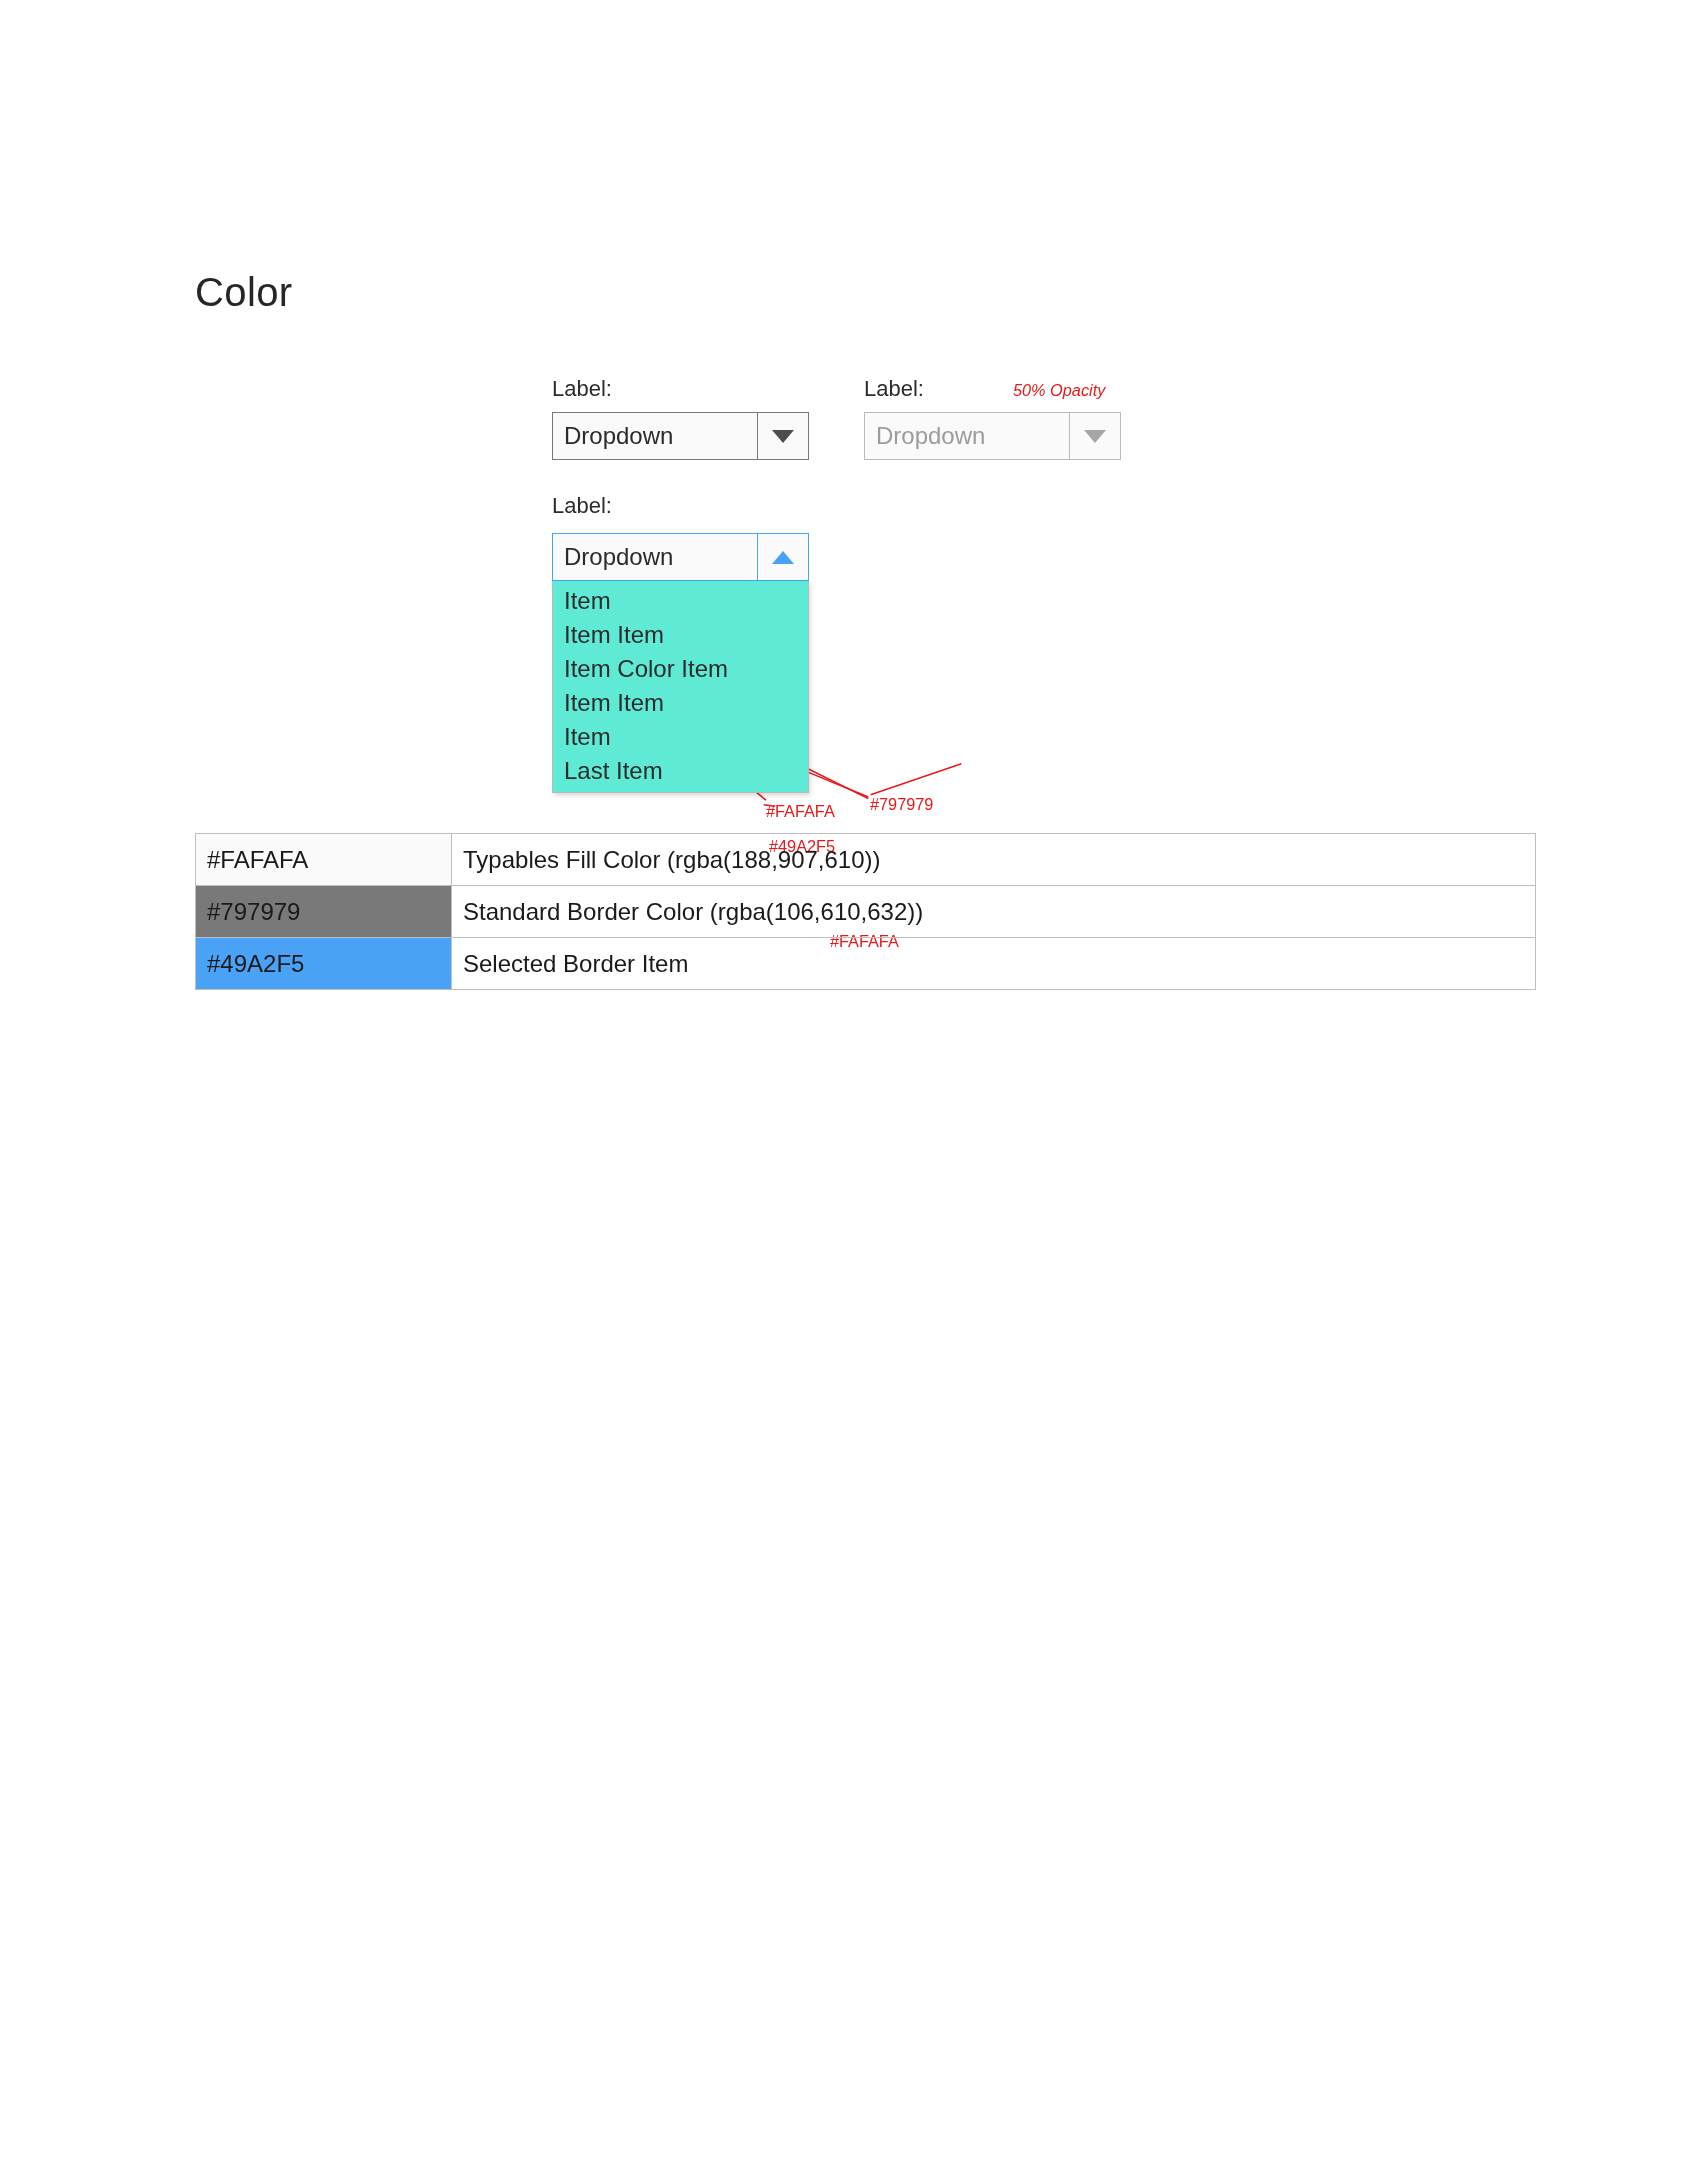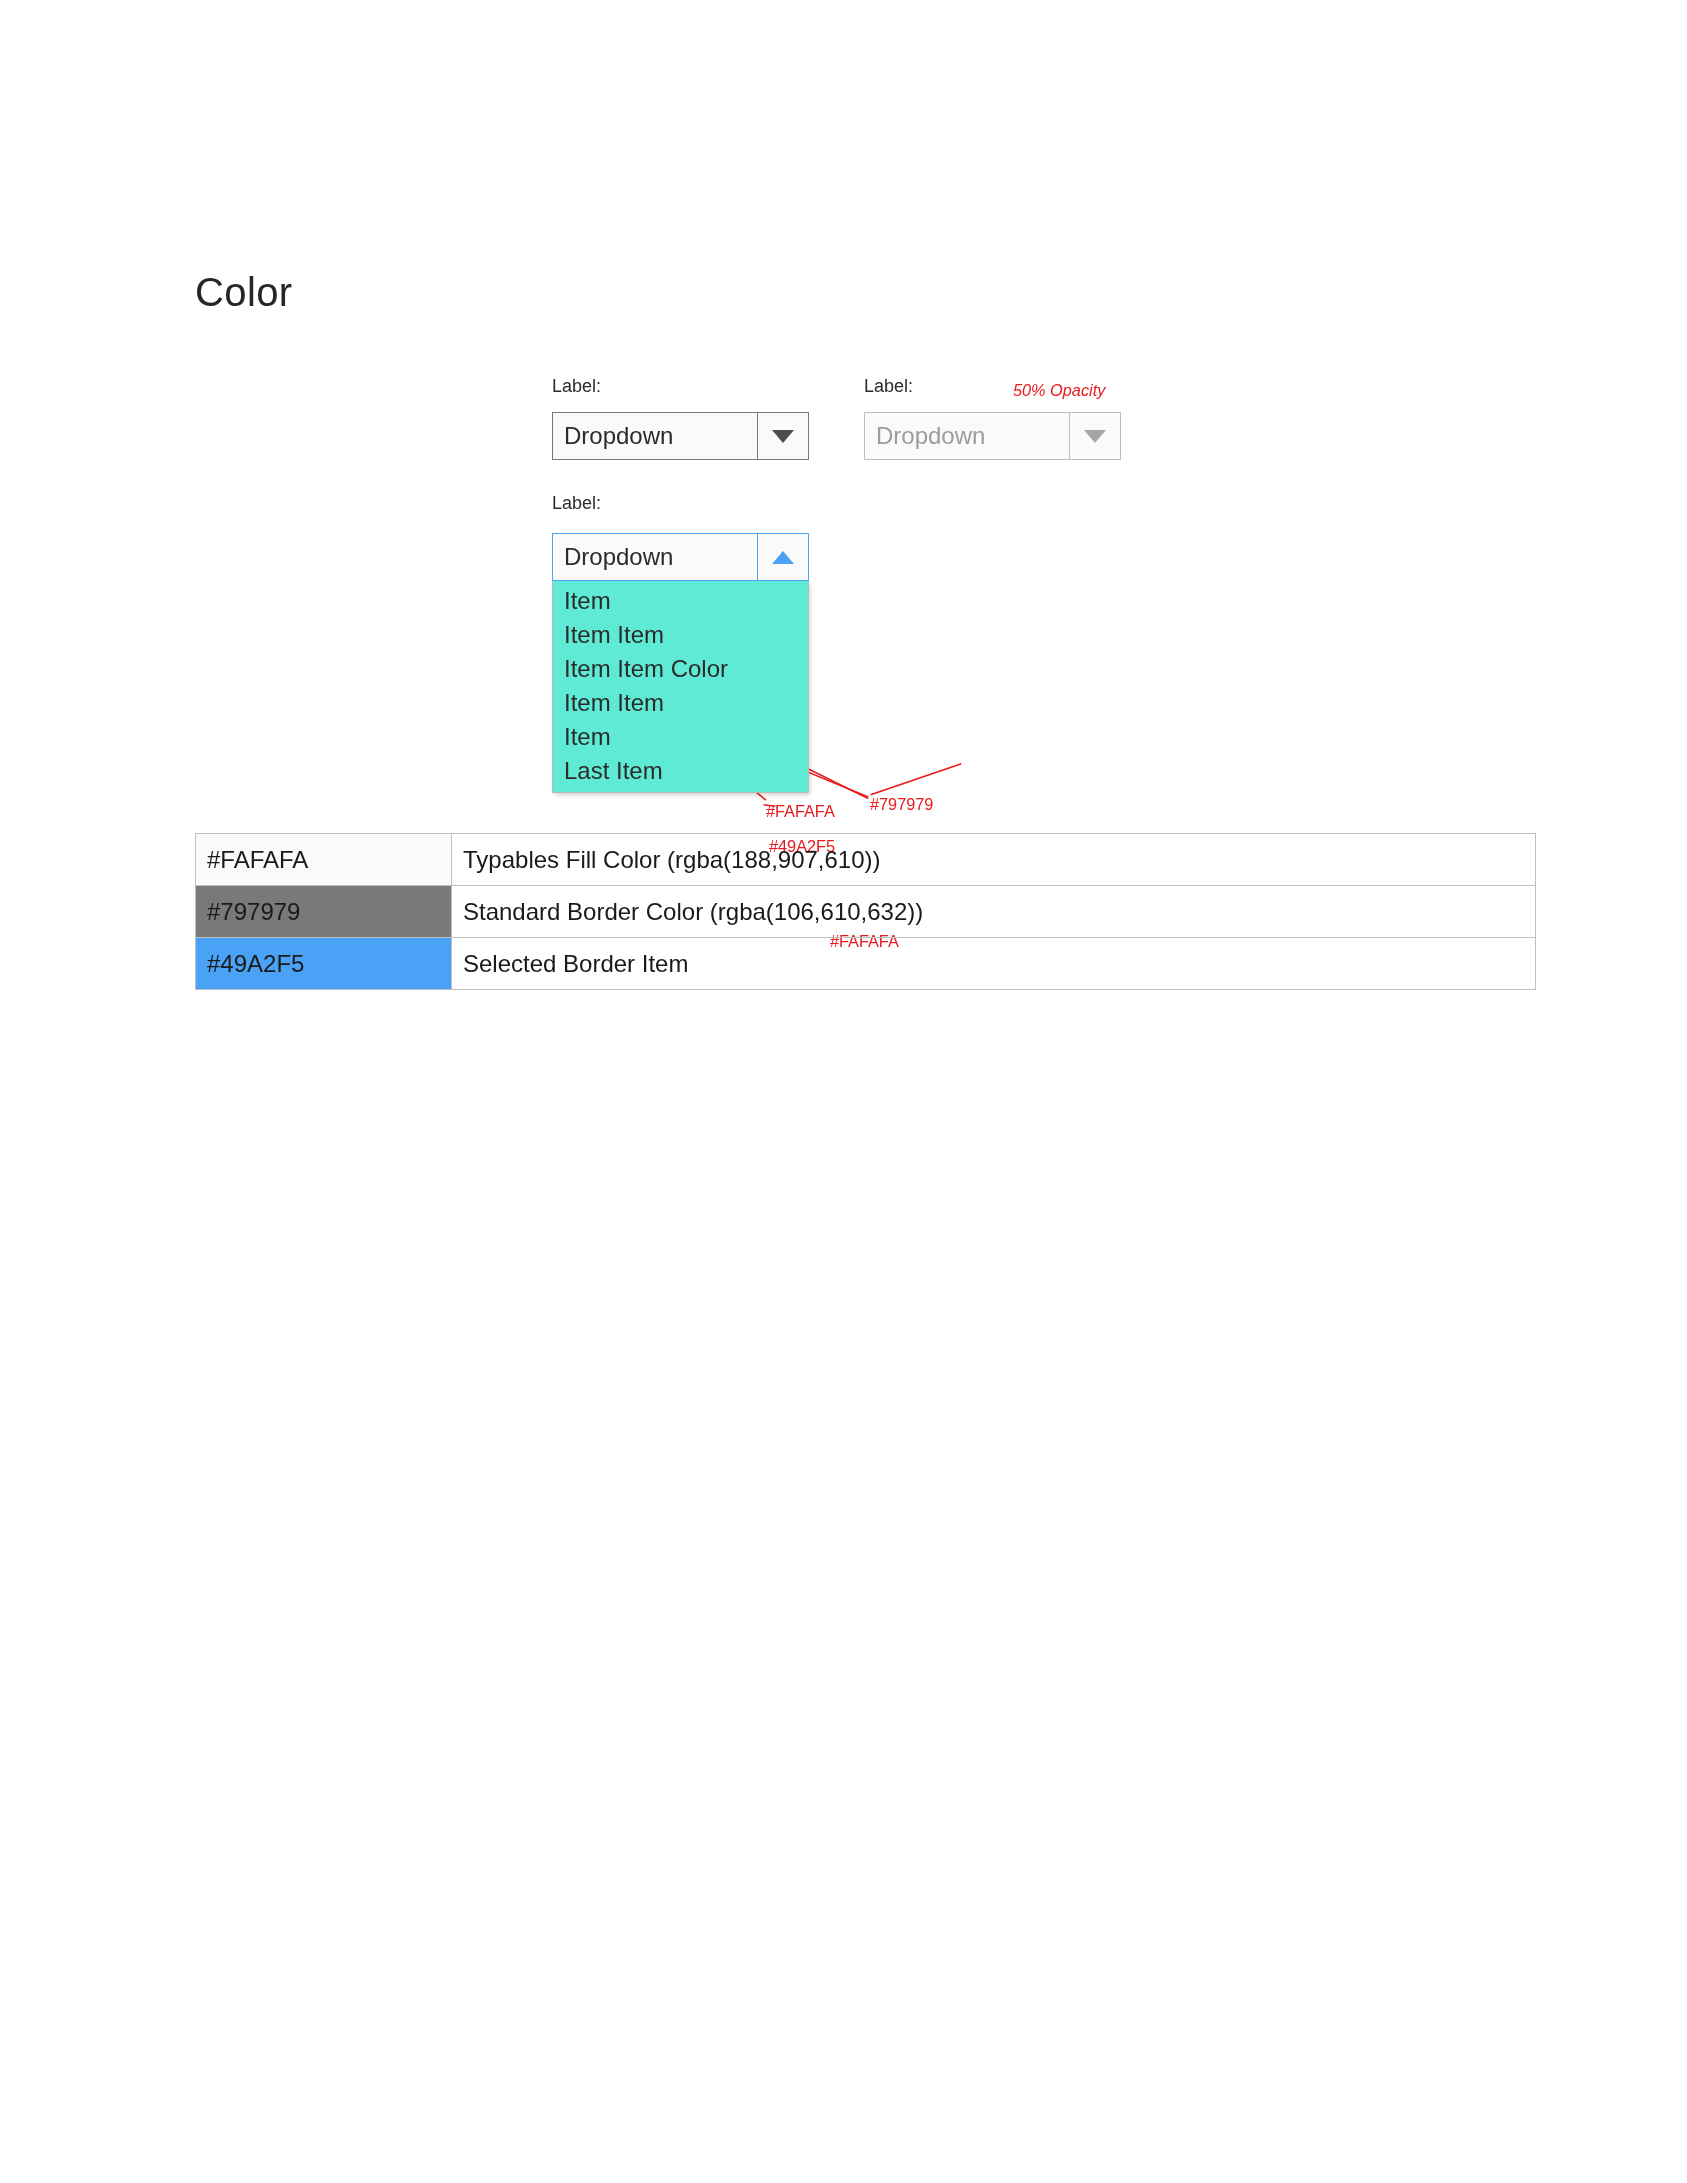--- a/index.html
+++ b/index.html
@@ -38,21 +38,21 @@
   .diagram {
     position: absolute;
     left: 0;
     top: 341px;
     width: 1687px;
     height: 481px;
   }
 
   .label {
     position: absolute;
-    font-size: 18px;
+    font-size: 22px;
     color: #2b2b2b;
   }
 
   
   .dd {
     position: absolute;
     box-sizing: border-box;
     display: flex;
     align-items: stretch;
     background: #fafafa;
@@ -206,21 +206,21 @@
     <div class="label" style="left:552px; top:152px;">Label:</div>
     <div class="dd selected" style="left:552px; top:192px; width:257px;">
       <div class="dd-text">Dropdown</div>
       <div class="dd-btn">
         <span class="arrow-up"></span>
       </div>
     </div>
     <div class="dd-list" style="left:552px; top:240px; width:257px;">
       <div class="dd-item">Item</div>
       <div class="dd-item">Item Item</div>
-      <div class="dd-item">Item Item Color</div>
+      <div class="dd-item">Item Color Item</div>
       <div class="dd-item">Item Item</div>
       <div class="dd-item">Item</div>
       <div class="dd-item">Last Item</div>
     </div>
 
     <div class="anno" style="left:766px; top:461px;">#FAFAFA</div>
     <div class="anno" style="left:870px; top:454px;">#797979</div>
     <div class="anno" style="left:769px; top:496px;">#49A2F5</div>
     <div class="anno" style="left:830px; top:591px;">#FAFAFA</div>
   </div>

